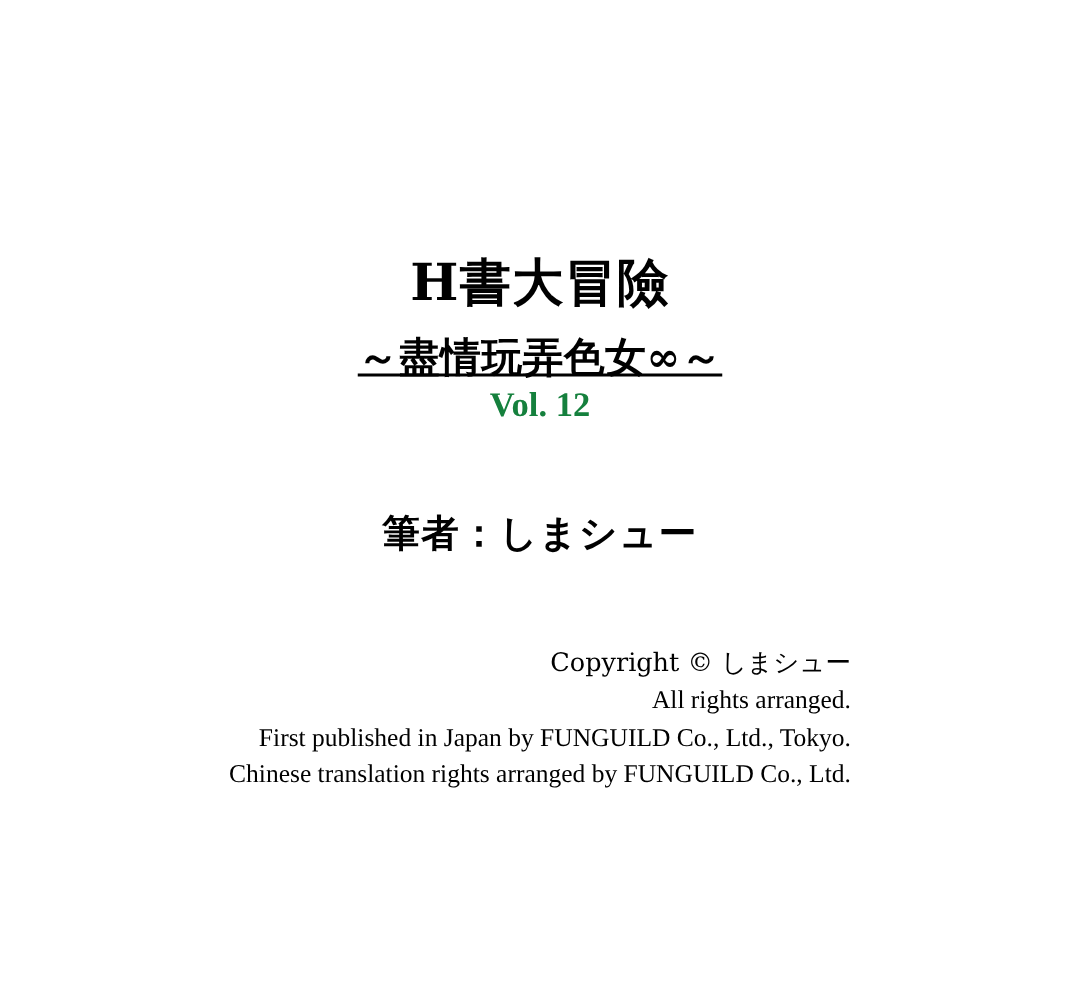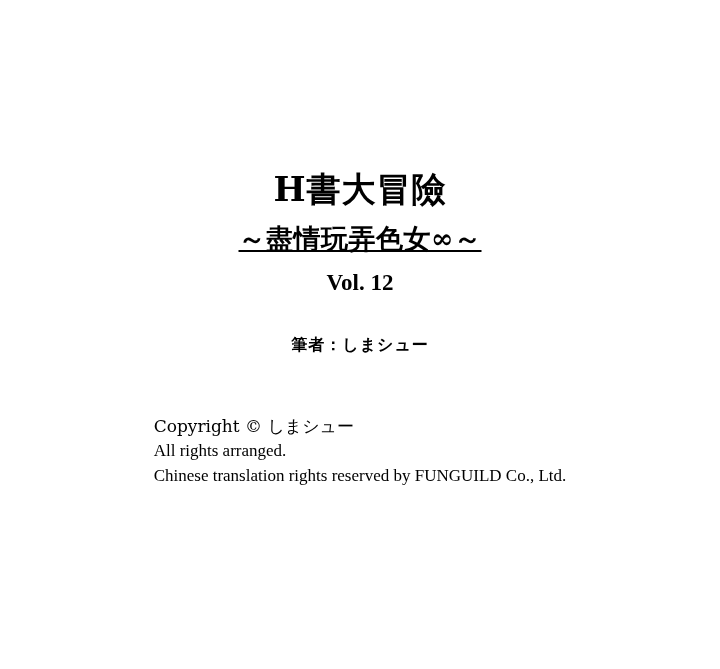--- a/index.html
+++ b/index.html
@@ -43,34 +43,34 @@
     letter-spacing: 0.5px;
     line-height: 1.2;
     margin-top: 14px;
     color: #000;
     text-decoration: underline;
   }
   .volume {
     font-family: "Liberation Serif", serif;
     font-size: 23px;
     font-weight: 700;
-    margin-top: 15px;
-    color: #000000;
+    margin-top: 2px;
+    color: #15803d;
   }
   .author {
     font-family: "DejaVu Serif", "Liberation Serif", serif;
-    font-size: 16px;
+    font-size: 25px;
     font-weight: 700;
-    margin-top: 39px;
+    margin-top: 56px;
     letter-spacing: 1px;
     color: #000;
   }
   .copyright-block {
     margin-top: 58px;
-    text-align: left;
+    text-align: right;
     font-family: "Liberation Serif", serif;
     font-size: 17px;
     line-height: 1.45;
     color: #000;
   }
   .copyright-block .line {
     display: block;
     white-space: nowrap;
   }
   .cjk {
@@ -86,16 +86,17 @@
     <div class="main-title">H書大冒險</div>
     <div class="subtitle">～盡情玩弄色女∞～</div>
     <div class="volume">Vol. 12</div>
   </div>
 
   <div class="author">筆者：しまシュー</div>
 
   <div class="copyright-block">
     <span class="line cjk">Copyright © しまシュー</span>
     <span class="line">All rights arranged.</span>
-    <span class="line">Chinese translation rights reserved by FUNGUILD Co., Ltd.</span>
+    <span class="line">First published in Japan by FUNGUILD Co., Ltd., Tokyo.</span>
+    <span class="line">Chinese translation rights arranged by FUNGUILD Co., Ltd.</span>
   </div>
 
 </div>
 
 </body></html>

